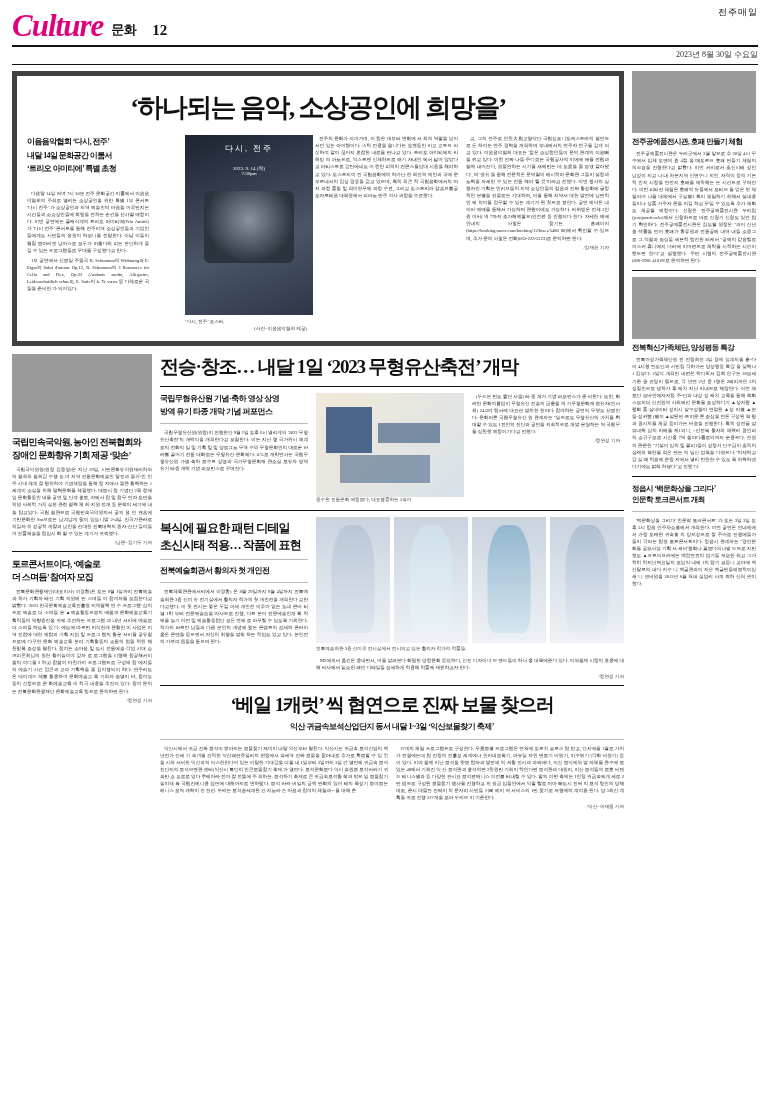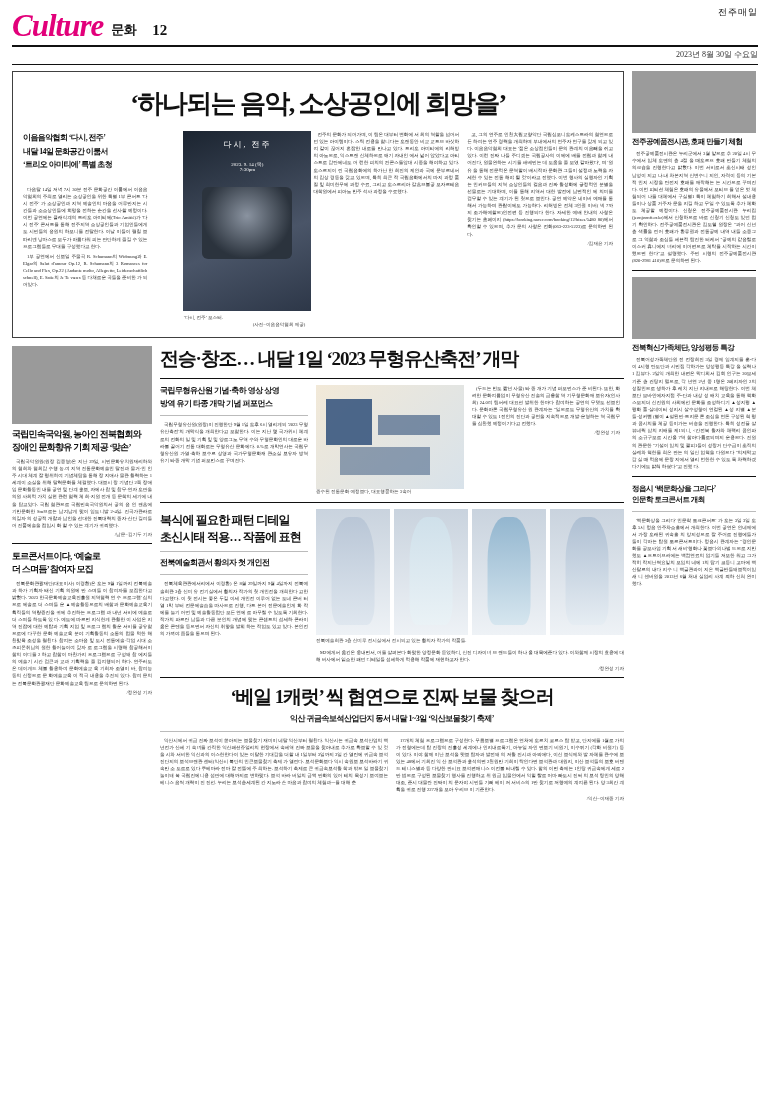--- a/index.html
+++ b/index.html
@@ -31,21 +31,21 @@
   .col-right { width:124px; }
   .tiny { font-size:4.6px; line-height:1.55; text-align:justify; color:#222; }
   .tiny p { margin:0 0 3px; text-indent:4px; }
   .byline { font-size:4.6px; text-align:right; color:#333; margin-top:2px; }
   .caption { font-size:4.6px; line-height:1.5; color:#333; text-align:justify; }
 
   .rule { border-top:1px solid #111; margin:6px 0; }
   .rule-thin { border-top:1px solid #bbb; margin:5px 0; }
 
   
-  .lead { border:1px solid #404040; padding:8px 10px 8px; }
+  .lead { border:5px solid #404040; padding:8px 10px 8px; }
   .lead-head {
     font-size:26px; font-weight:bold; text-align:center; letter-spacing:-1.6px;
     margin:6px 0 10px; font-family:"Liberation Serif", serif;
   }
   .lead-cols { display:flex; gap:8px; }
   .lead-c1 { width:128px; }
   .lead-sub { font-size:8px; font-weight:bold; line-height:1.7; letter-spacing:-0.6px; margin-bottom:14px; }
   .poster {
     width:128px; height:180px; background:linear-gradient(160deg,#1b2430,#4a5568 60%,#2d3748);
     position:relative; overflow:hidden; margin-bottom:4px;

